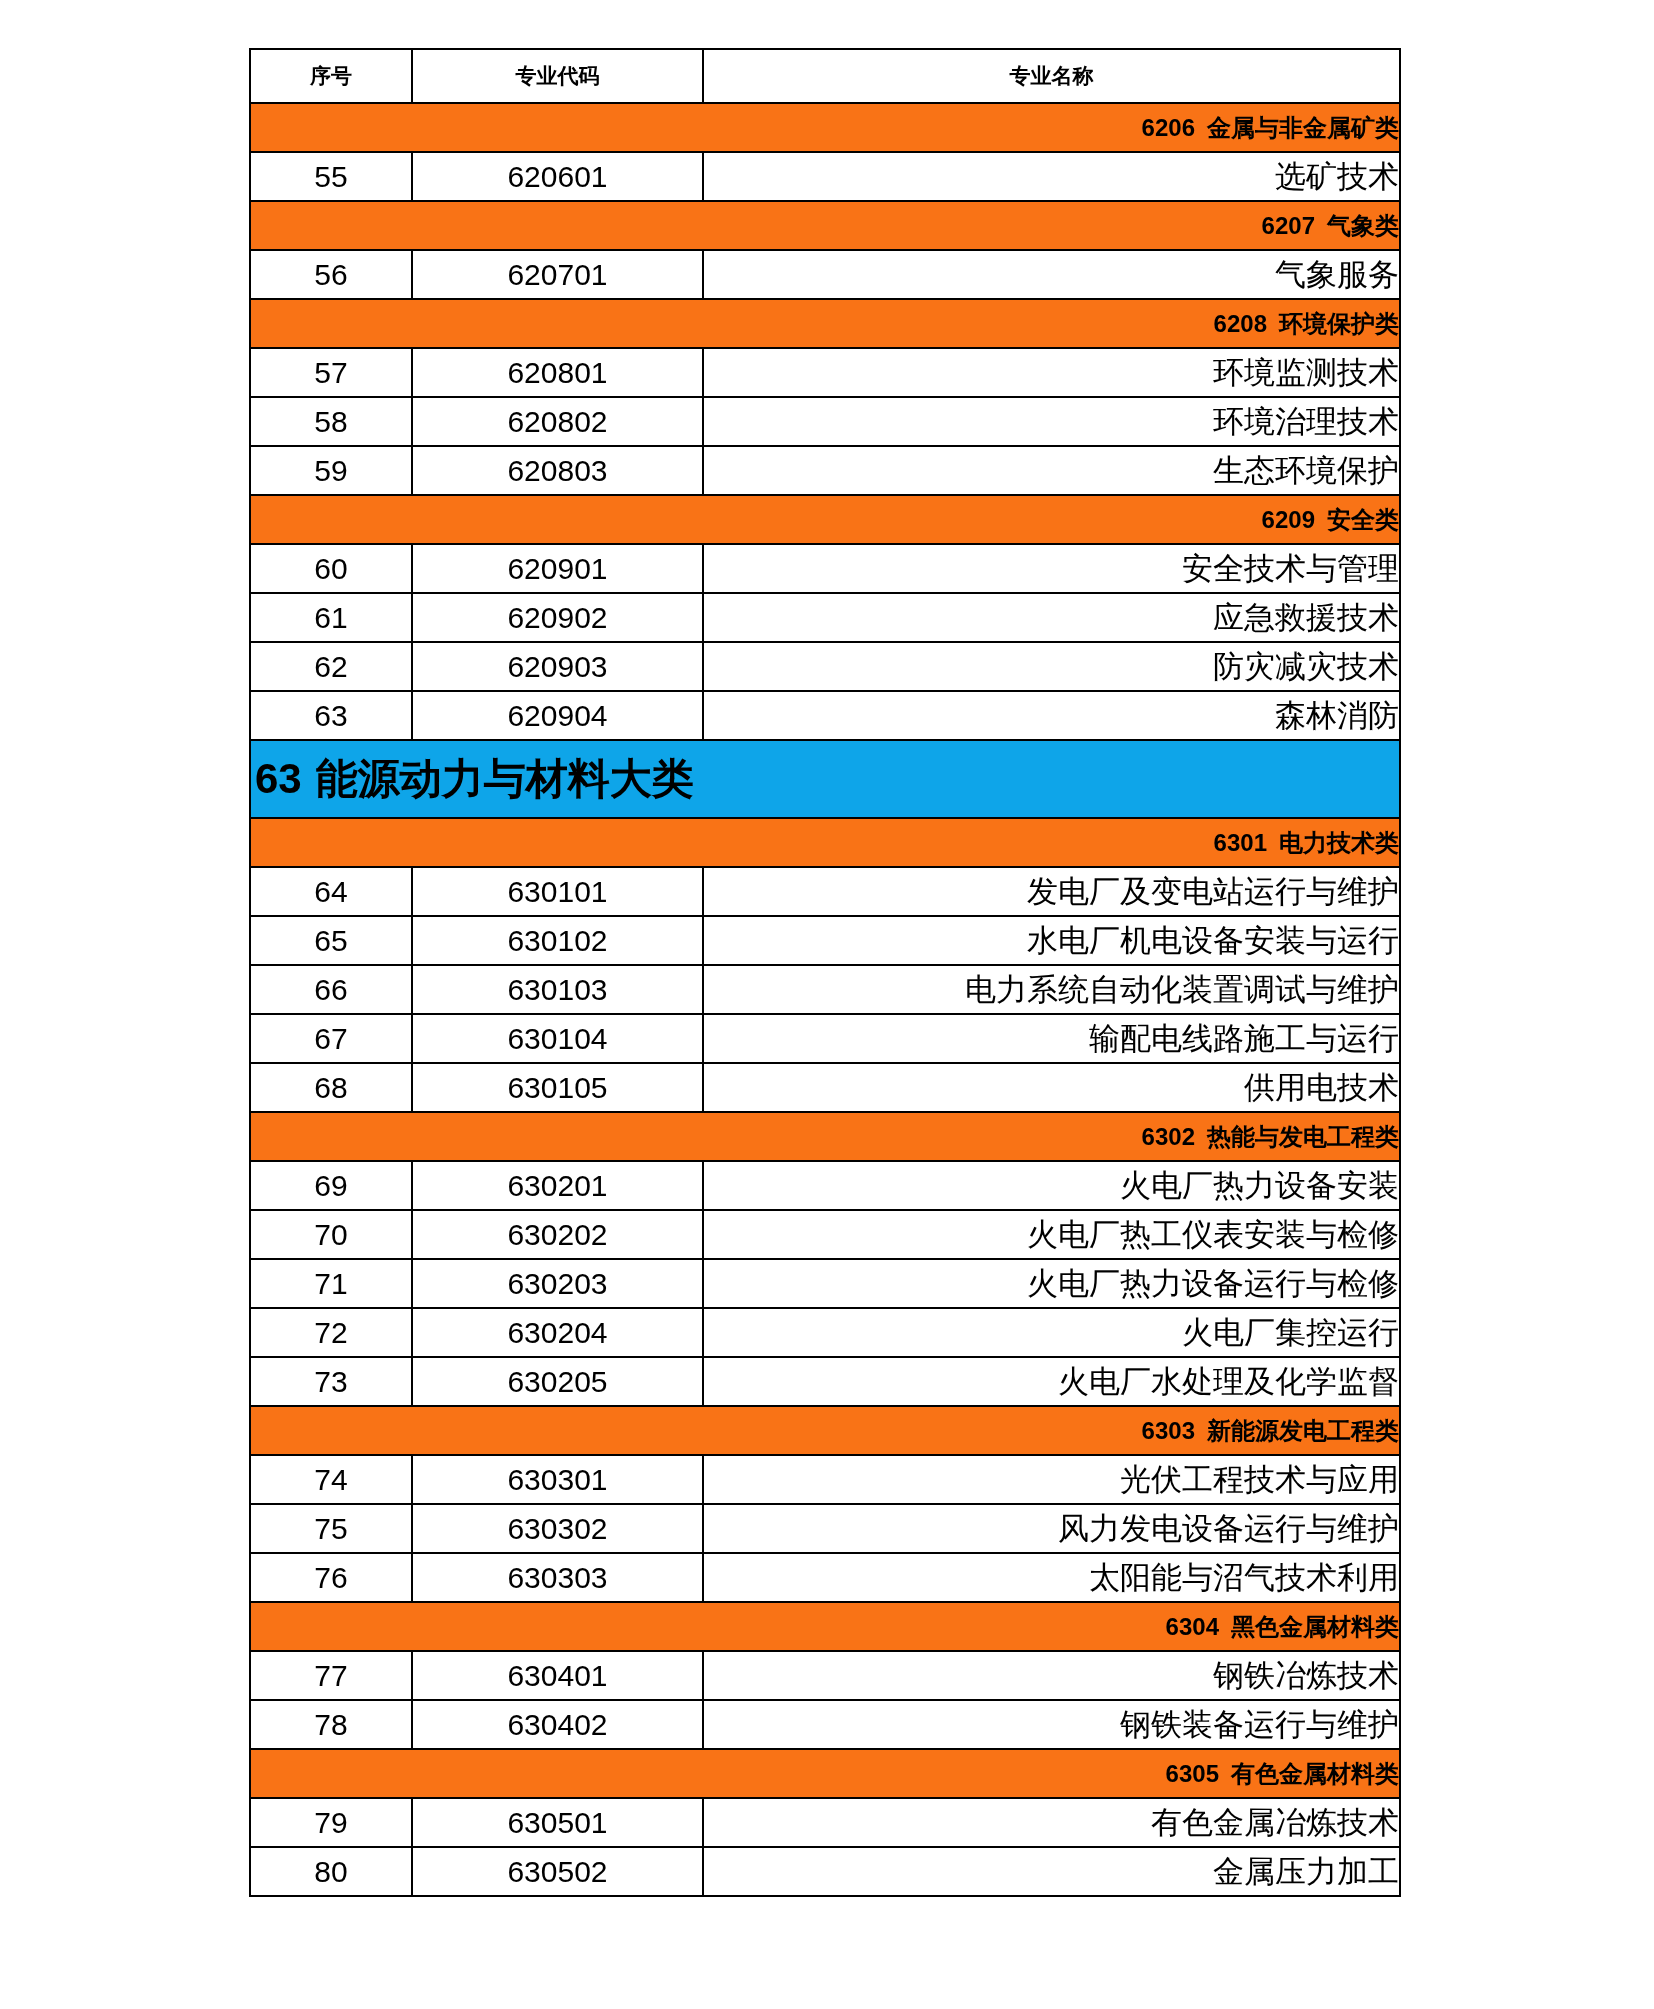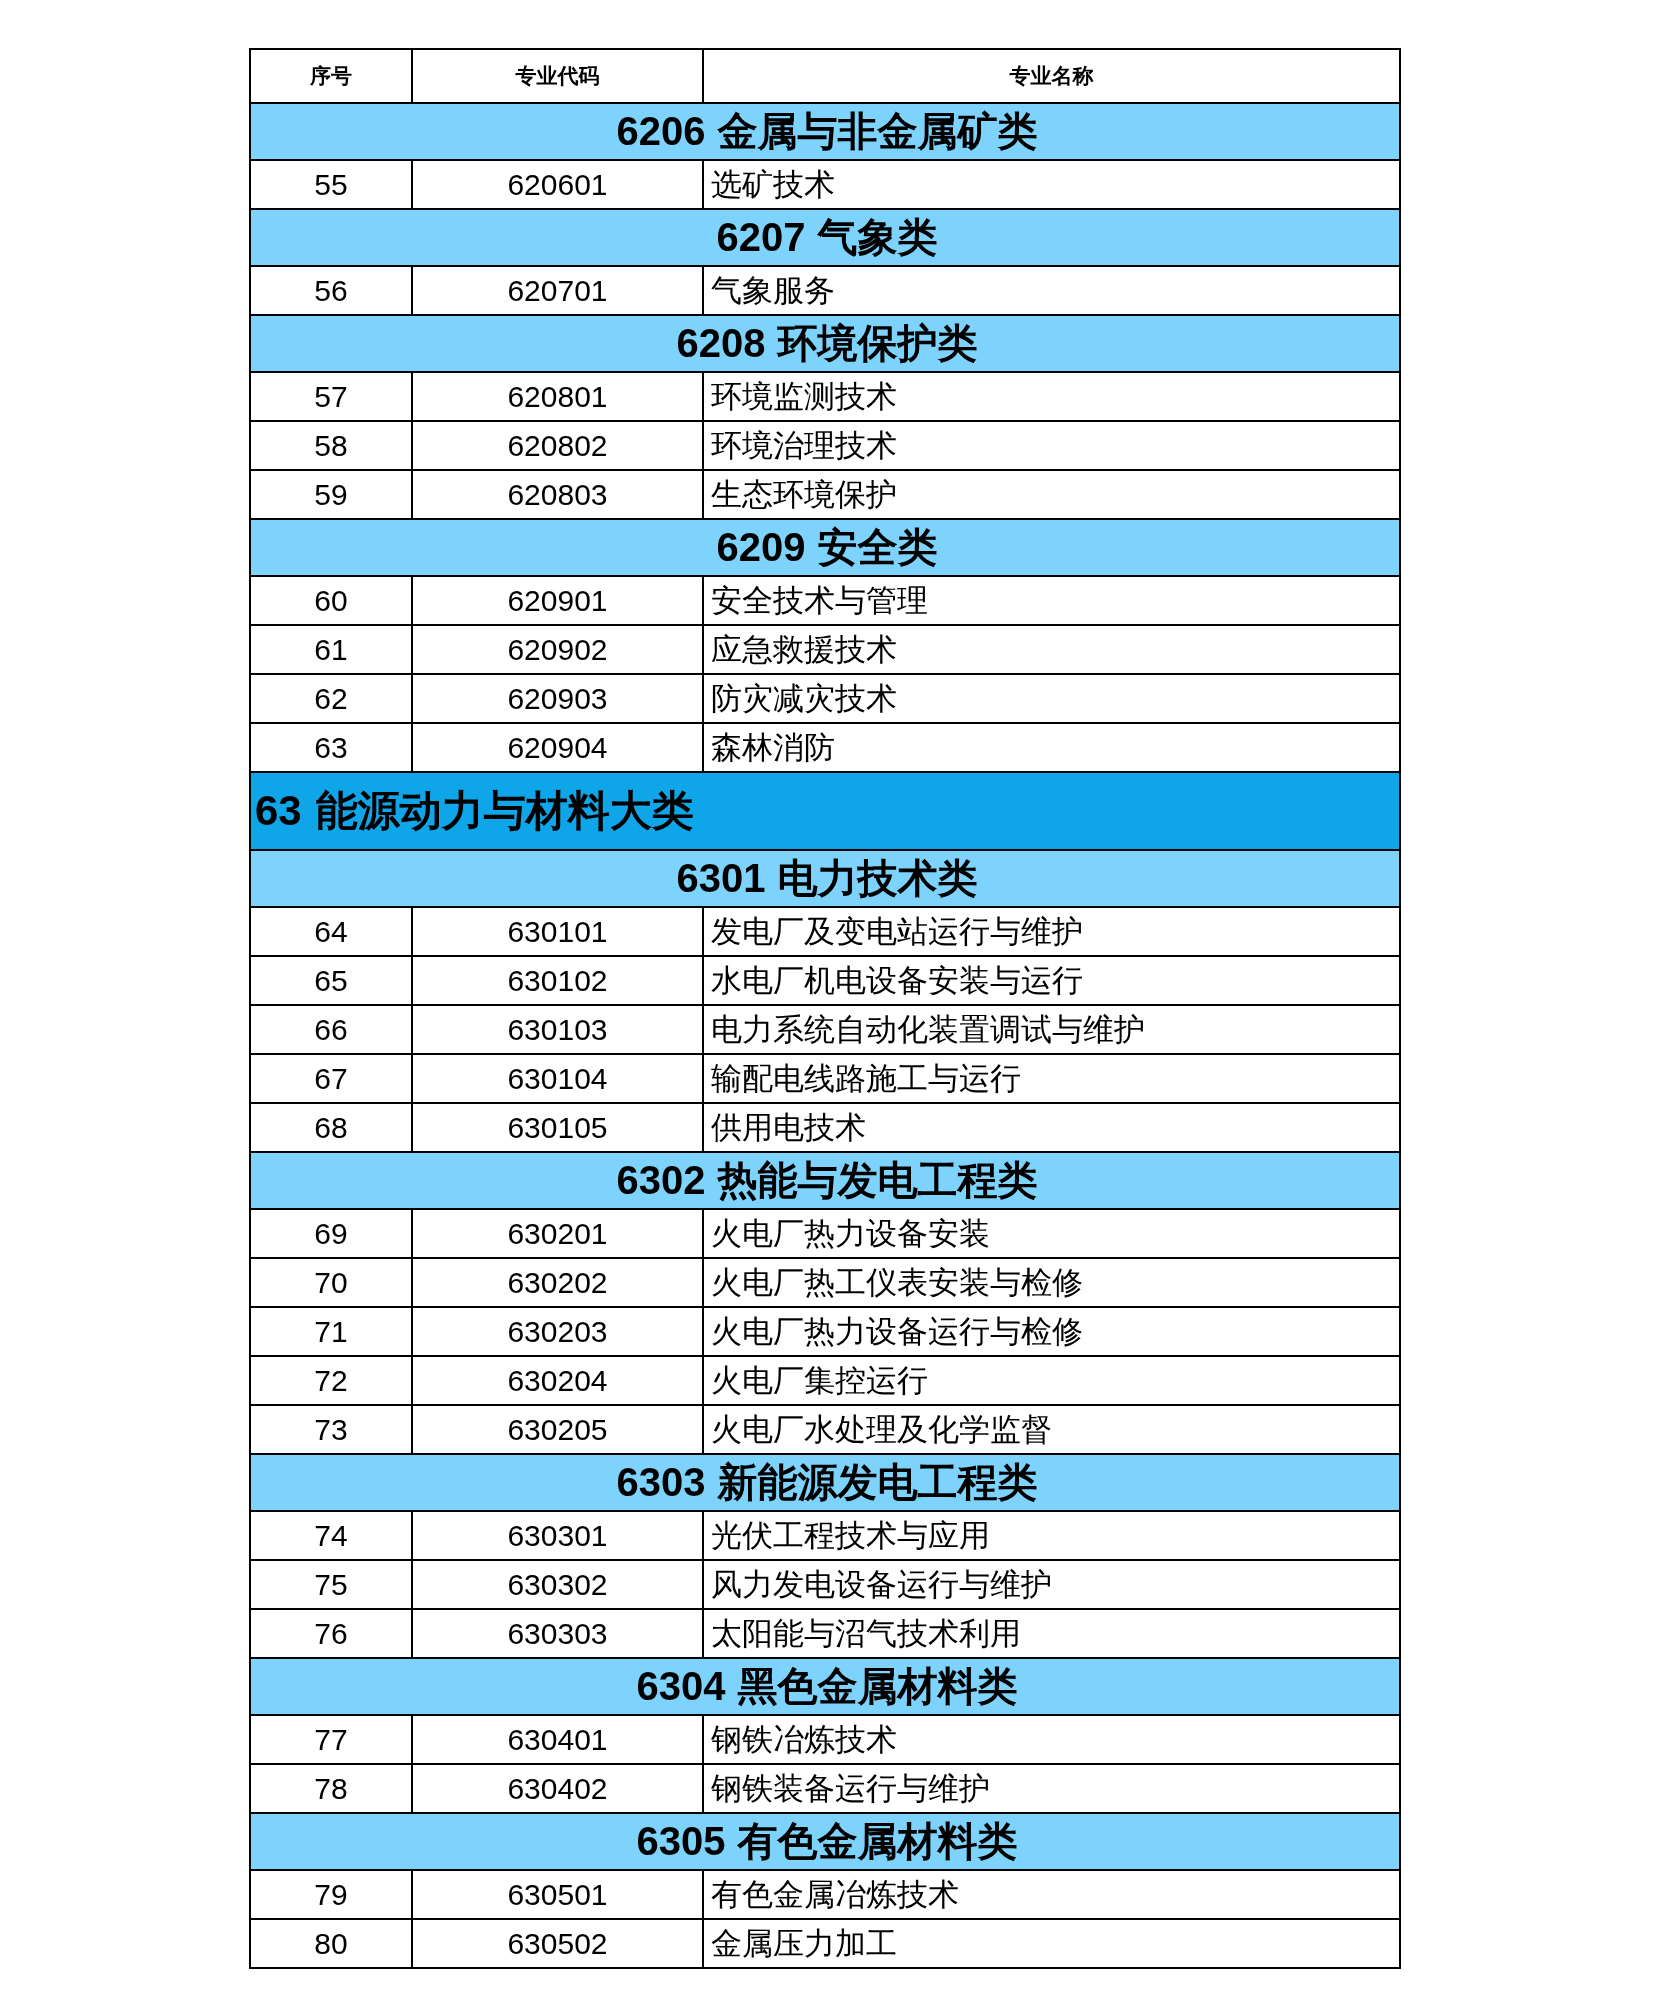--- a/index.html
+++ b/index.html
@@ -37,33 +37,33 @@
     font-size: 21px;
     text-align: center;
   }
   
   tr.data-row td {
     height: 49px;
     font-size: 30px;
     text-align: center;
   }
   tr.data-row td.name-cell {
-    text-align: left;
+    text-align: right;
     padding-left: 7px;
     font-family: "Liberation Serif", "DejaVu Serif", serif;
     font-size: 31px;
   }
   
   tr.section-row td {
     height: 49px;
-    background: #7dd3fc;
-    text-align: center;
+    background: #f97316;
+    text-align: right;
     padding-left: 4px;
     font-weight: bold;
-    font-size: 40px;
+    font-size: 24px;
   }
   tr.section-row .sec-name {
     font-family: "Liberation Serif", "DejaVu Serif", serif;
     margin-left: 12px;
   }
   tr.section-row .sec-code {
     font-family: "Liberation Sans", "DejaVu Sans", sans-serif;
   }
   
   tr.major-row td {

